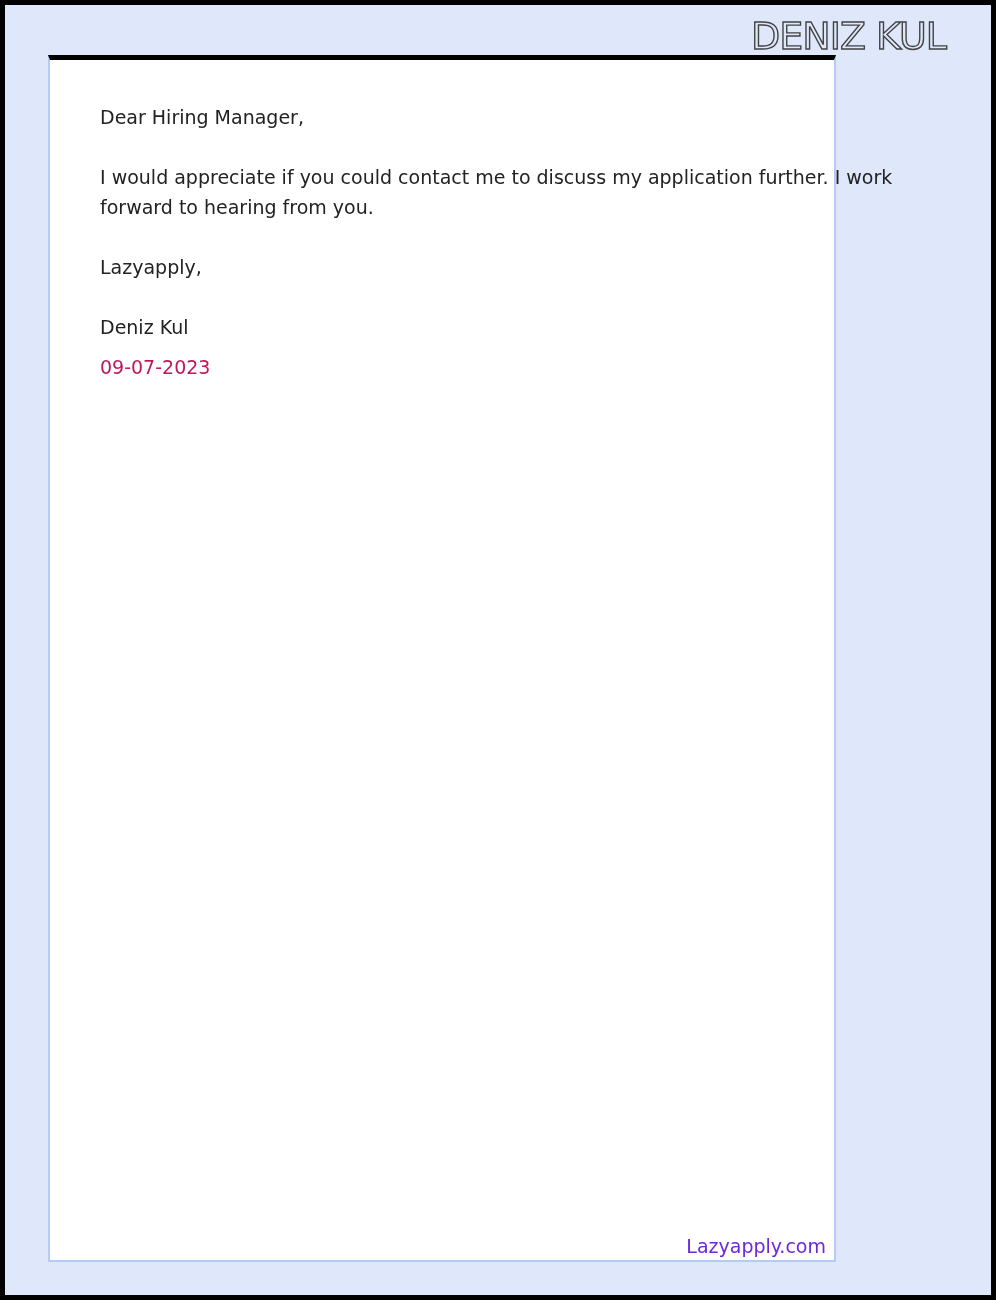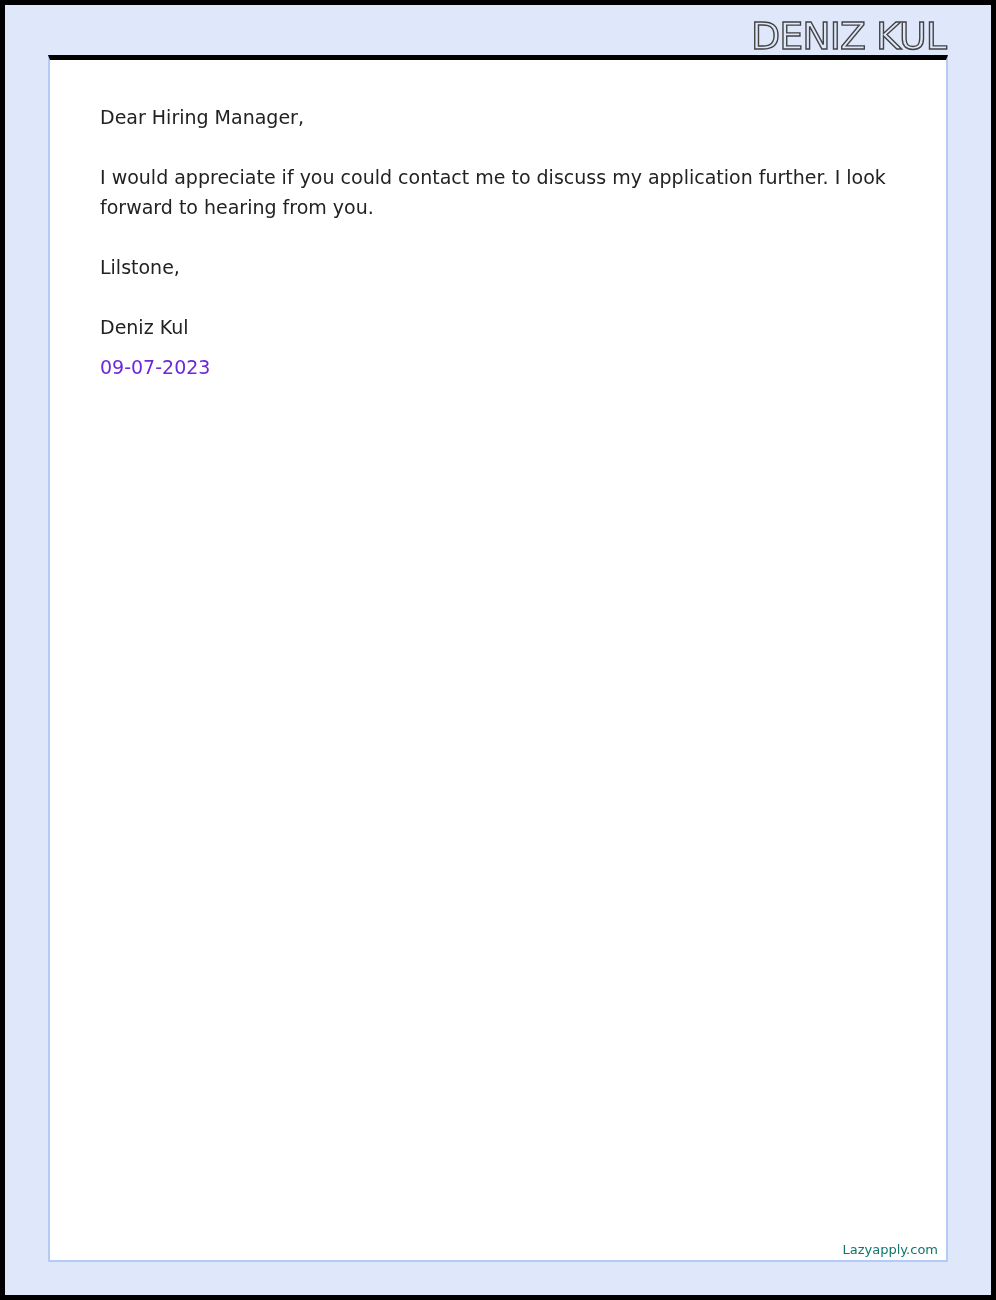--- a/index.html
+++ b/index.html
@@ -22,57 +22,57 @@
       letter-spacing: -1px;
       color: #dfe7fa;
       -webkit-text-stroke: 1.4px #444;
       line-height: 1;
       margin: 0;
     }
     .paper {
       position: absolute;
       left: 43px;
       top: 50px;
-      width: 900px;
+      width: 788px;
       height: 1207px;
       box-sizing: border-box;
       background: #fff;
       border-left: 2px solid #b3cbf5;
       border-right: 2px solid #b3cbf5;
       border-bottom: 2px solid #b3cbf5;
       border-top: 5px solid #000;
     }
     .paper-content {
       position: absolute;
       left: 50px;
       top: 42px;
       width: 800px;
       font-size: 19px;
       line-height: 30px;
       color: #222;
     }
     .paper-content p { margin: 0 0 30px 0; }
     .paper-content p.signature { margin: 0 0 10px 0; }
-    .date { color: #6d28d9; margin: 0; }
+    .date { color: #be185d; margin: 0; }
     .footer {
       position: absolute;
       right: 8px;
       bottom: 3px;
-      font-size: 13px;
-      color: #0f766e;
+      font-size: 19px;
+      color: #6d28d9;
       text-align: right;
     }
   </style>
 </head>
 <body>
 
 <h1 class="title">DENIZ KUL</h1>
 
 <div class="paper">
   <div class="paper-content">
     <p>Dear Hiring Manager,</p>
-    <p>I would appreciate if you could contact me to discuss my application further. I look forward to hearing from you.</p>
-    <p>Lilstone,</p>
+    <p>I would appreciate if you could contact me to discuss my application further. I work forward to hearing from you.</p>
+    <p>Lazyapply,</p>
     <p class="signature">Deniz Kul</p>
     <p class="date">09-07-2023</p>
   </div>
   <div class="footer">Lazyapply.com</div>
 </div>
 
 </body></html>

